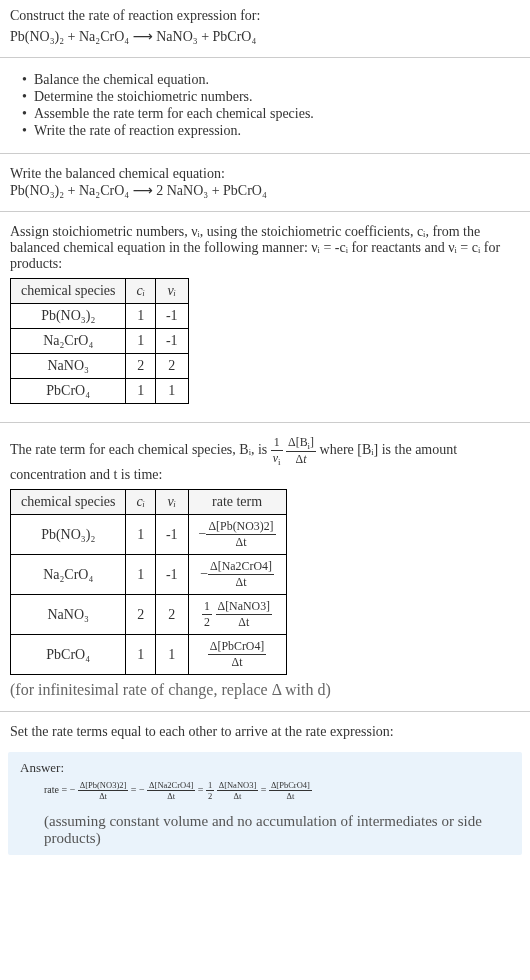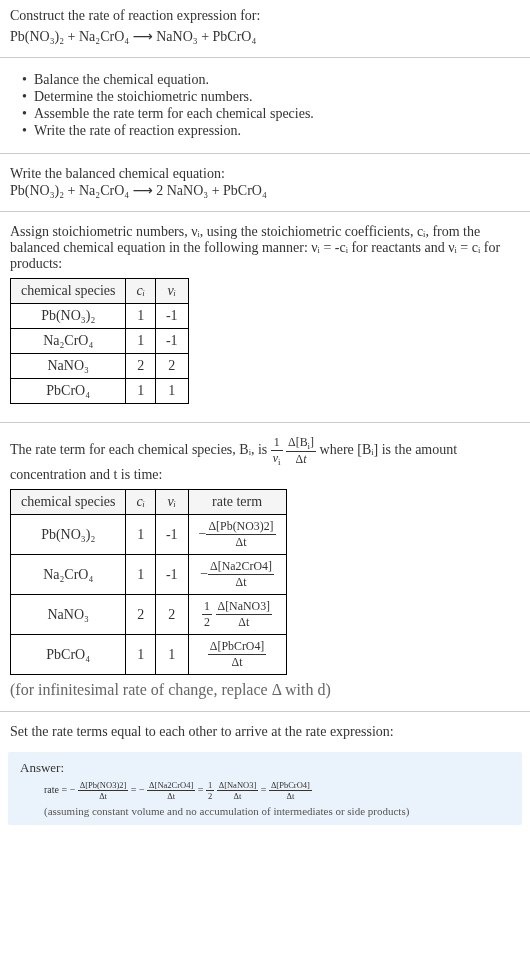--- a/index.html
+++ b/index.html
@@ -81,24 +81,24 @@
   }
   .answer-label {
     font-size: 13px;
     margin-bottom: 4px;
   }
   .answer-eq {
     padding-left: 24px;
     font-size: 10px;
   }
   .answer-note {
-    font-size: 11px;
+    font-size: 15px;
     color: #555;
     padding-left: 24px;
-    margin-top: 4px;
+    margin-top: 12px;
   }
   .inline-mid {
     vertical-align: middle;
   }
 </style>
 </head>
 <body>
 
 <div class="section">
   <div class="title-line">Construct the rate of reaction expression for:</div>

